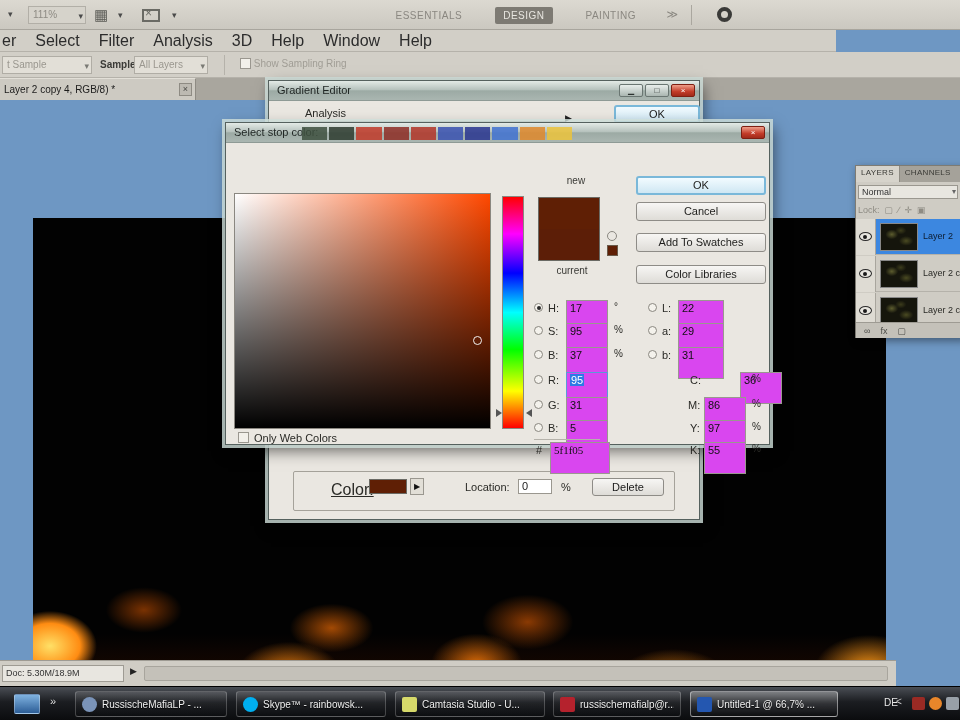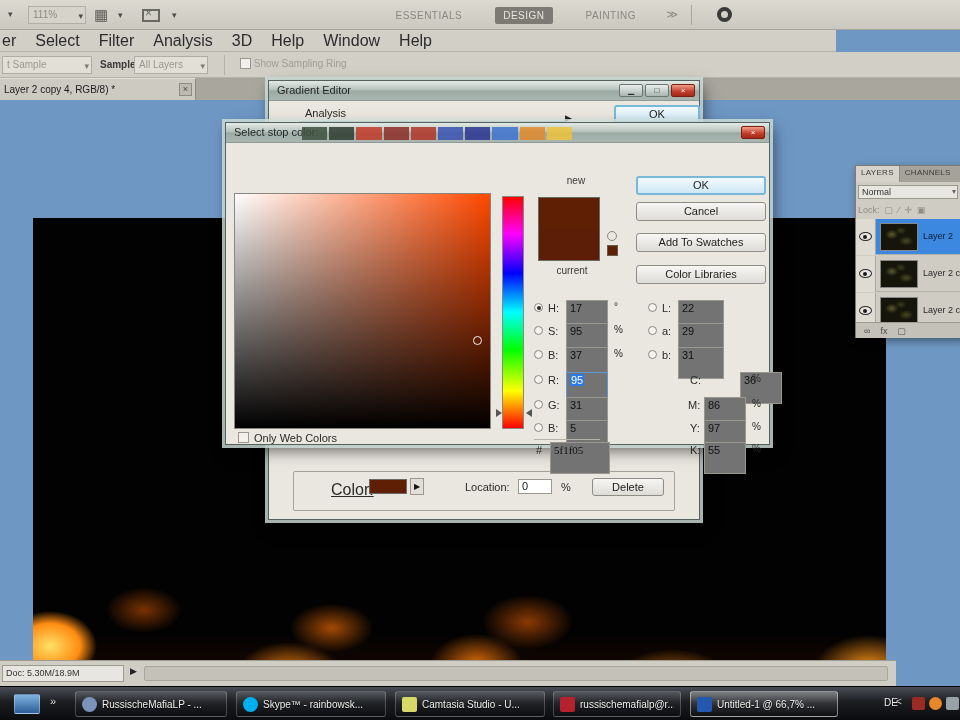--- a/index.html
+++ b/index.html
@@ -113,21 +113,21 @@
   .gamut-ic{position:absolute;left:381px;top:88px;width:10px;height:10px;border:1.5px solid #8a8780;border-radius:50%;}
   .cube-ic{position:absolute;left:381px;top:102px;width:11px;height:11px;border:1px solid #6a5a4a;}
   .cp-btn{position:absolute;left:410px;width:130px;height:19px;border:1px solid #8e8c87;border-radius:3px;background:linear-gradient(#f7f6f4,#dedcd7);font-size:11px;text-align:center;line-height:17px;color:#1e1e1c;}
   .cp-ok{top:33px;border:2px solid #7ab8d9;background:linear-gradient(#f2fbff,#cfe7f3);line-height:15px;}
   .cp-cancel{top:59px;}
   .cp-swatches{top:90px;}
   .cp-libs{top:122px;}
   .radio{position:absolute;width:9px;height:9px;border:1px solid #8a8780;border-radius:50%;background:#f4f2ec;}
   .radio.sel:after{content:"";position:absolute;left:2px;top:2px;width:4px;height:4px;border-radius:50%;background:#2a2a2a;}
   .flabel{position:absolute;font-size:11px;color:#2a2a26;}
-  .pinput{position:absolute;width:42px;height:32px;background:#737373;border:1px solid #9a978f;font-size:11px;line-height:14px;padding:0 3px;color:#111;}
+  .pinput{position:absolute;width:42px;height:32px;background:#d946ef;border:1px solid #9a978f;font-size:11px;line-height:14px;padding:0 3px;color:#111;}
   .pinput.focused{border:1px solid #5a9ad8;}
   .pinput.focused .selv{background:#2e7ae5;color:#fff;padding:0 1px;}
   .funit{position:absolute;font-size:10px;color:#2a2a26;}
   .hexline{position:absolute;left:308px;top:296px;width:66px;height:1px;background:#b5b2aa;}
   .owc-label{position:absolute;left:28px;top:289px;font-size:11px;color:#2a2a26;}
 
   
   .layers-panel{position:absolute;left:855px;top:165px;width:110px;height:173px;background:#cfccc4;border:1px solid #7e7b73;box-shadow:2px 3px 8px rgba(0,0,0,.4);}
   .lp-tabs{display:flex;height:16px;background:#a5a29a;}
   .lp-tab{font-size:8px;padding:2px 5px;color:#3a3a36;letter-spacing:.3px;white-space:nowrap;}

